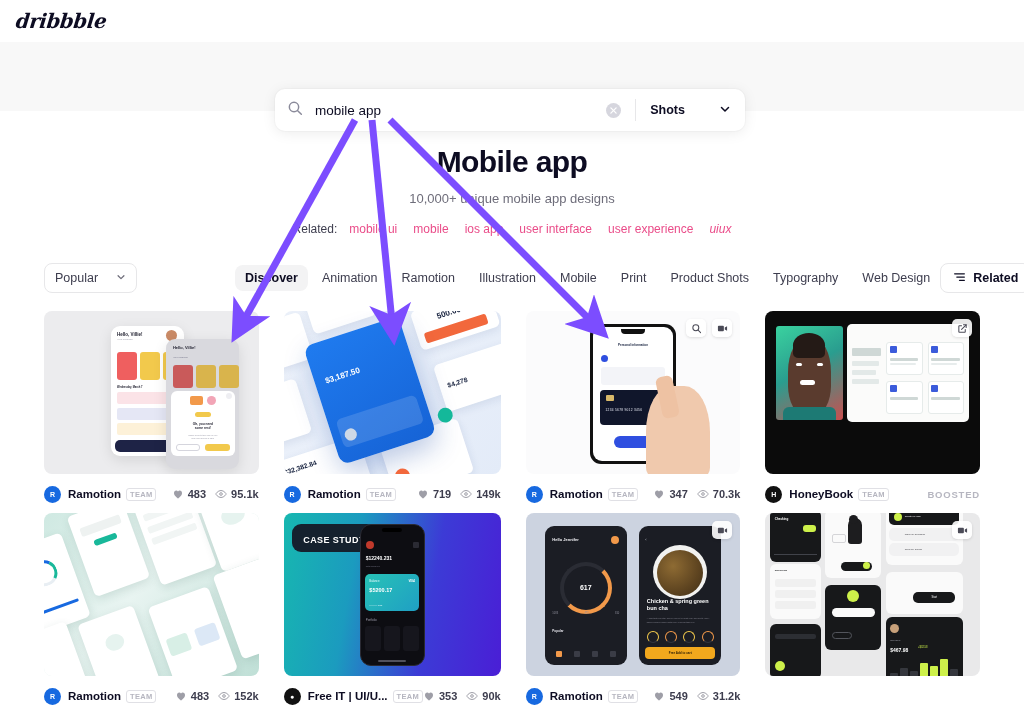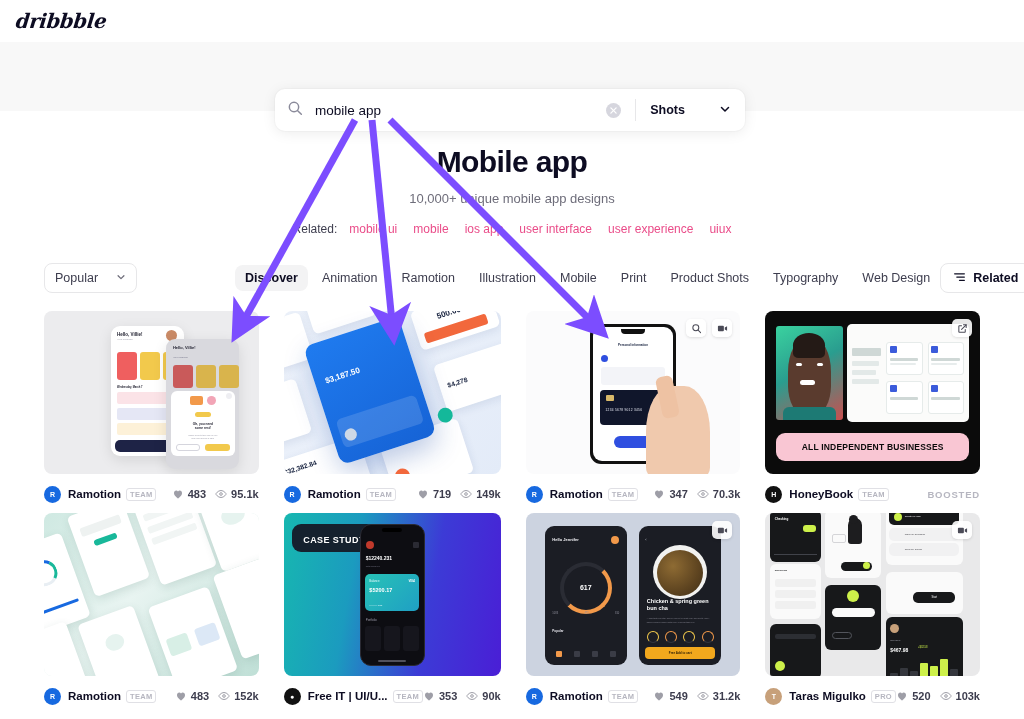--- a/index.html
+++ b/index.html
@@ -62,21 +62,21 @@
   
   .titleblock { text-align: center; margin-top: 34px; }
   .page-title {
     font-size: 30px; font-weight: 700; color: #0d0c22; letter-spacing: -0.6px;
   }
   .subtitle { font-size: 13px; color: #6e6d7a; margin-top: 12px; }
   .related { margin-top: 16px; font-size: 12px; display: flex; justify-content: center;
              align-items: center; gap: 0; flex-wrap: nowrap; }
   .related-label { color: #3d3d4e; margin-right: 12px; }
   .related a { color: #ea4c89; text-decoration: none; margin-right: 16px; cursor: pointer; white-space: nowrap; }
-  .related a:last-child { margin-right: 0; }
+  .related a:last-child { margin-right: 0; font-style: italic; }
 
   
   .filterbar {
     display: flex; align-items: center; margin-top: 27px; padding: 0 44px; gap: 0;
   }
   .sortdd {
     border: 1px solid #e7e7e9; border-radius: 8px; height: 30px; padding: 0 10px;
     display: flex; align-items: center; gap: 18px; cursor: pointer; background: #fff;
   }
   .sortdd span { font-size: 12.5px; color: #3d3d4e; }
@@ -423,23 +423,20 @@
           </div>
           <div style="position:absolute;left:32%;top:58%;width:30%;height:34%;background:#fff;border:.5px solid #e6ebea;border-radius:3px;">
             <div style="position:absolute;left:8%;top:10%;width:7px;height:7px;background:#3b5bdb;border-radius:1px;"></div>
             <div style="position:absolute;left:8%;top:48%;right:10%;height:10%;background:#cfd8d6;border-radius:1px;"></div>
           </div>
           <div style="position:absolute;left:66%;top:58%;width:30%;height:34%;background:#fff;border:.5px solid #e6ebea;border-radius:3px;">
             <div style="position:absolute;left:8%;top:10%;width:7px;height:7px;background:#3b5bdb;border-radius:1px;"></div>
             <div style="position:absolute;left:8%;top:48%;right:10%;height:10%;background:#cfd8d6;border-radius:1px;"></div>
           </div>
         </div>
-        <div style="position:absolute;left:5%;right:5%;bottom:8%;height:17%;background:#f9c6d3;border-radius:9px;display:flex;align-items:center;justify-content:center;">
-          <span style="font-size:8.5px;font-weight:700;color:#0b0b0b;letter-spacing:.2px;">ALL INDEPENDENT BUSINESSES</span>
-        </div>
       </div>
       <div class="meta">
         <div class="avatar" style="background:#111;">H</div>
         <span class="author">HoneyBook</span>
         <span class="badge">TEAM</span>
         <span class="boosted">BOOSTED</span>
       </div>
     </div>
 
     <div class="card">
@@ -672,40 +669,20 @@
             <div style="flex:1;height:30%;background:#35373d;border-radius:1px;"></div>
             <div style="flex:1;height:52%;background:#35373d;border-radius:1px;"></div>
             <div style="flex:1;height:40%;background:#35373d;border-radius:1px;"></div>
             <div style="flex:1;height:72%;background:#cdf04a;border-radius:1px;"></div>
             <div style="flex:1;height:58%;background:#cdf04a;border-radius:1px;"></div>
             <div style="flex:1;height:88%;background:#cdf04a;border-radius:1px;"></div>
             <div style="flex:1;height:46%;background:#35373d;border-radius:1px;"></div>
           </div>
         </div>
       </div>
-      <div class="meta">
-        <div class="avatar" style="background:#c7a07a;">T</div>
-        <span class="author">Taras Migulko</span>
-        <span class="badge">PRO</span>
-        <div class="stats">
-          <span class="stat">
-            <svg viewBox="0 0 24 24" fill="currentColor">
-                <path d="M12 21s-8-5.2-8-10.5A4.5 4.5 0 0 1 12 7a4.5 4.5 0 0 1 8 3.5C20 15.8 12 21 12 21z"></path>
-              </svg>
-            <span>520</span>
-          </span>
-          <span class="stat">
-            <svg viewBox="0 0 24 24" fill="none" stroke="currentColor" stroke-width="2">
-                <path d="M1.5 12S5.5 5 12 5s10.5 7 10.5 7-4 7-10.5 7S1.5 12 1.5 12z"></path>
-                <circle cx="12" cy="12" r="2.6"></circle>
-              </svg>
-            <span>103k</span>
-          </span>
-        </div>
-      </div>
     </div>
 
   </div>
 
   <svg class="arrows" viewBox="0 0 1024 719" width="1024" height="719">
     <defs>
       <marker id="ah" markerWidth="6" markerHeight="6" refX="2.6" refY="3" orient="auto">
         <path d="M0,0 L6,3 L0,6 L1.6,3 Z" fill="#7c4dff"></path>
       </marker>
     </defs>

